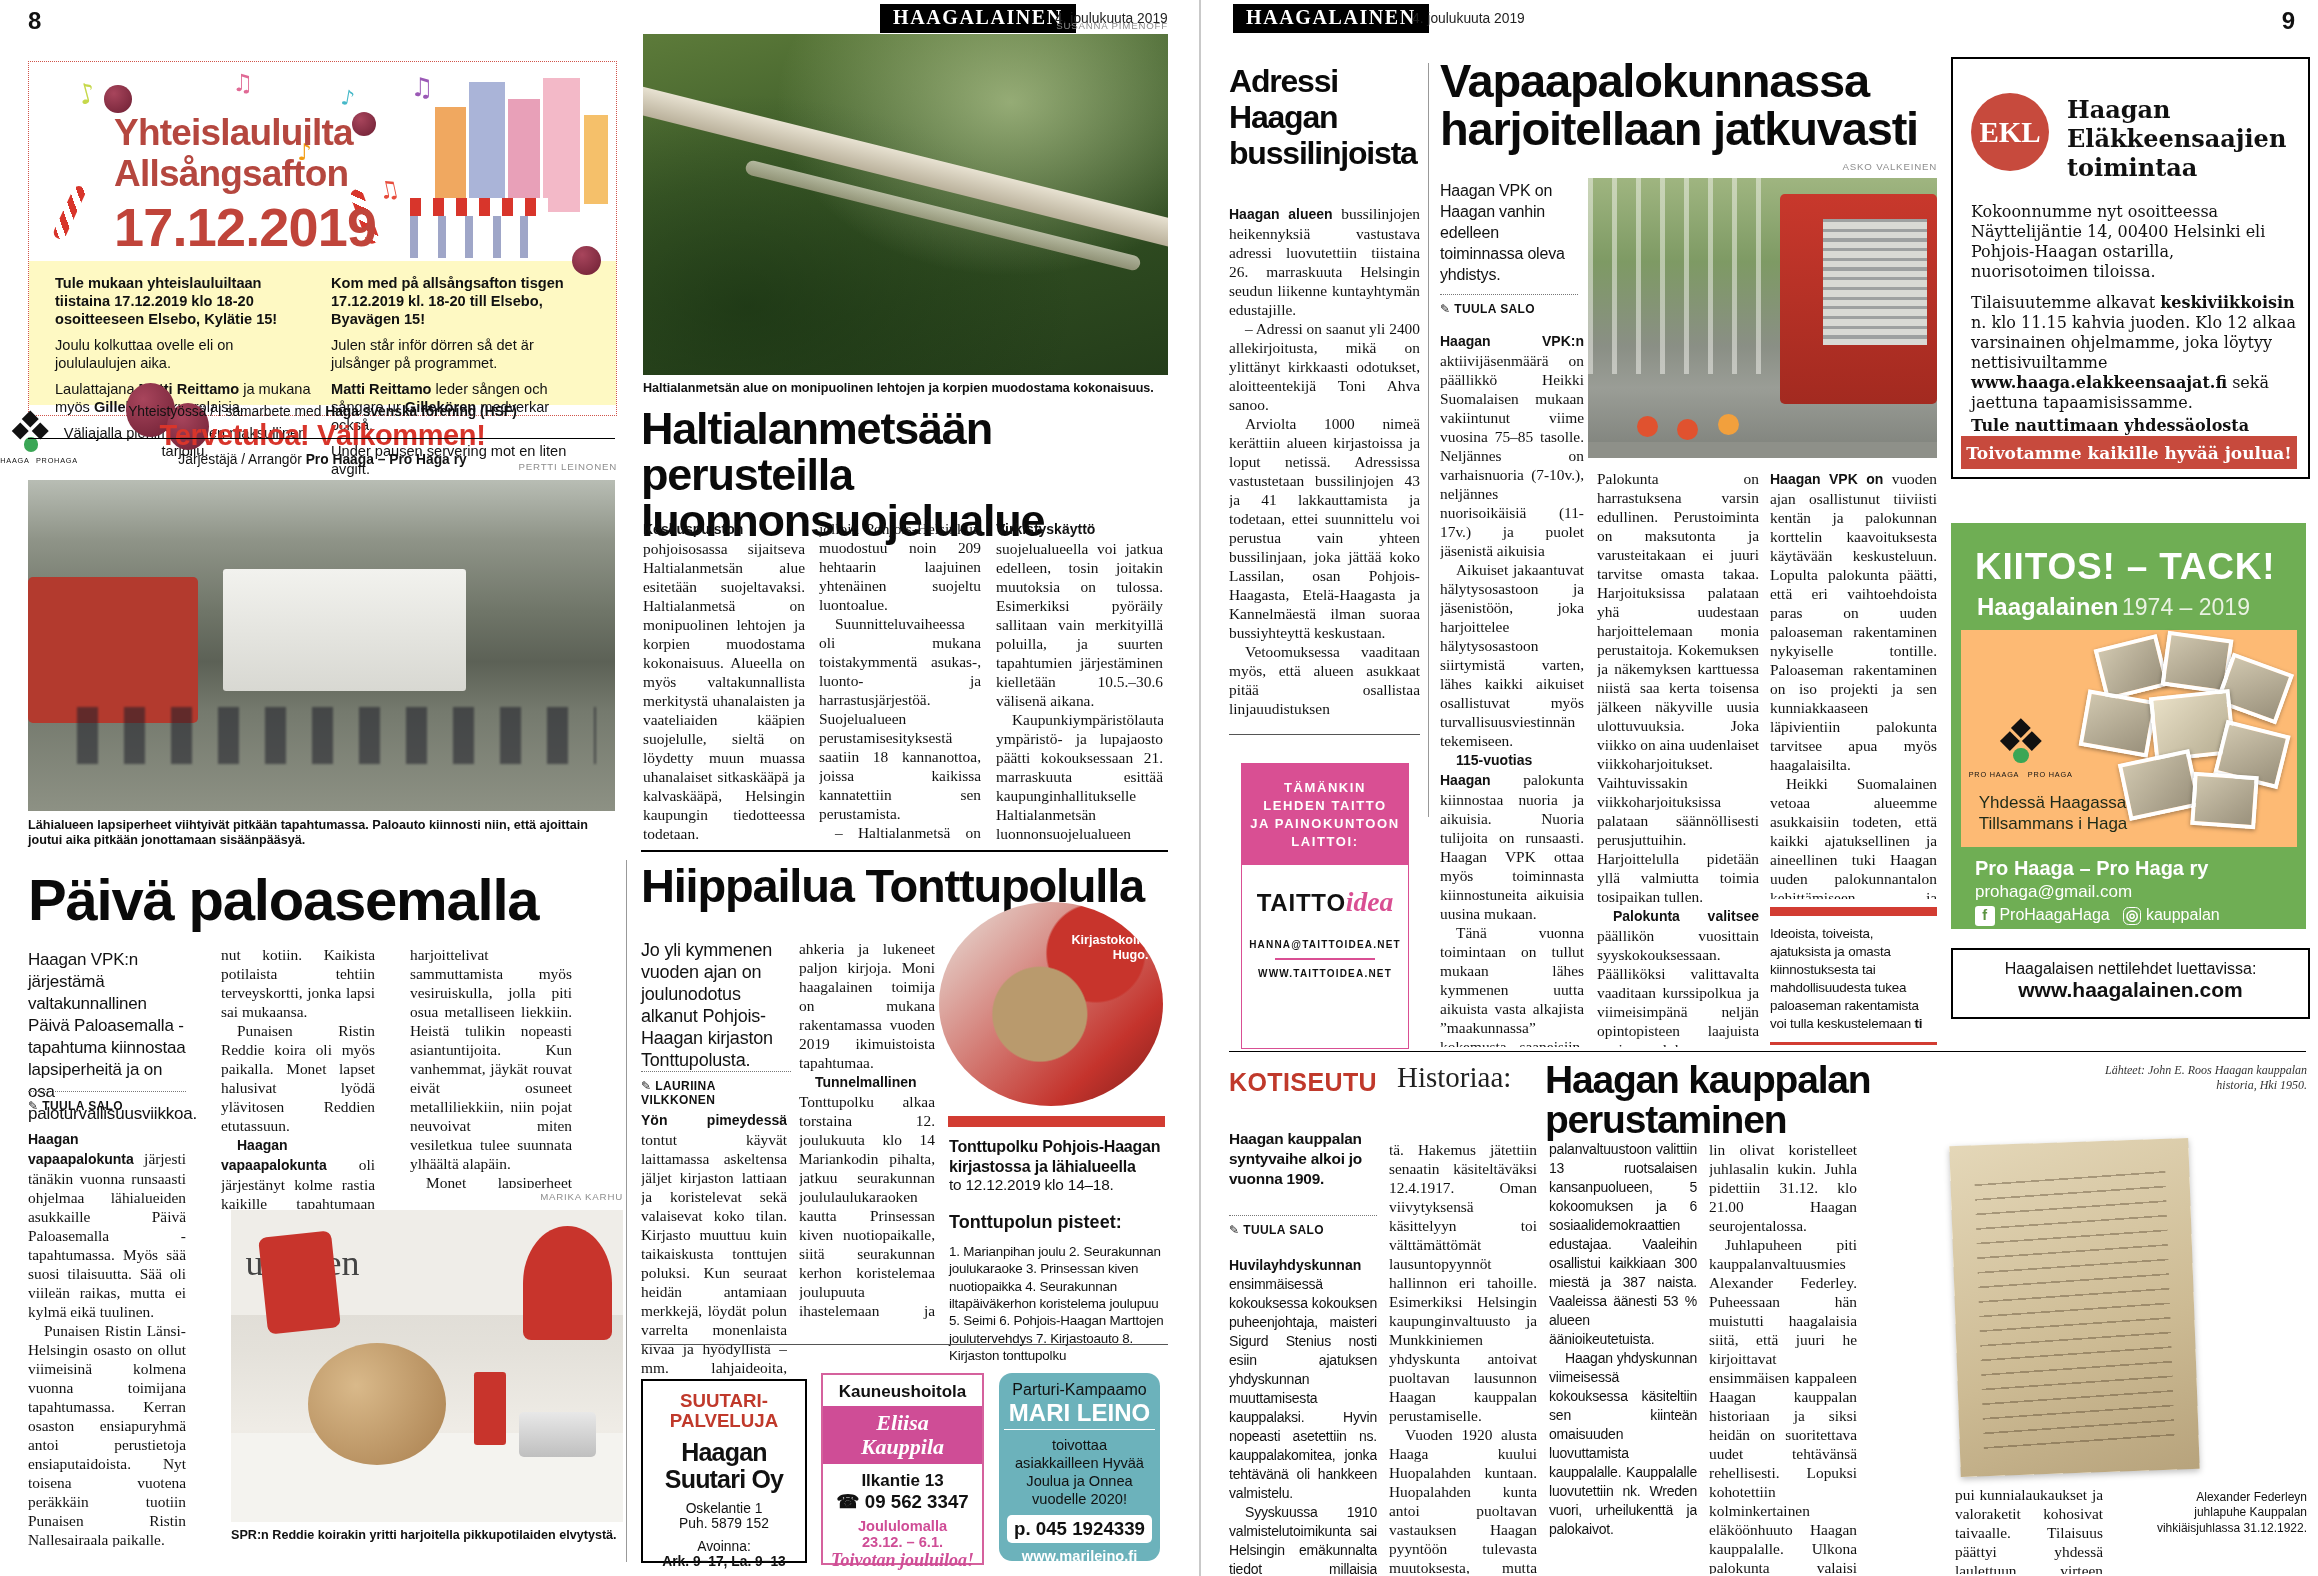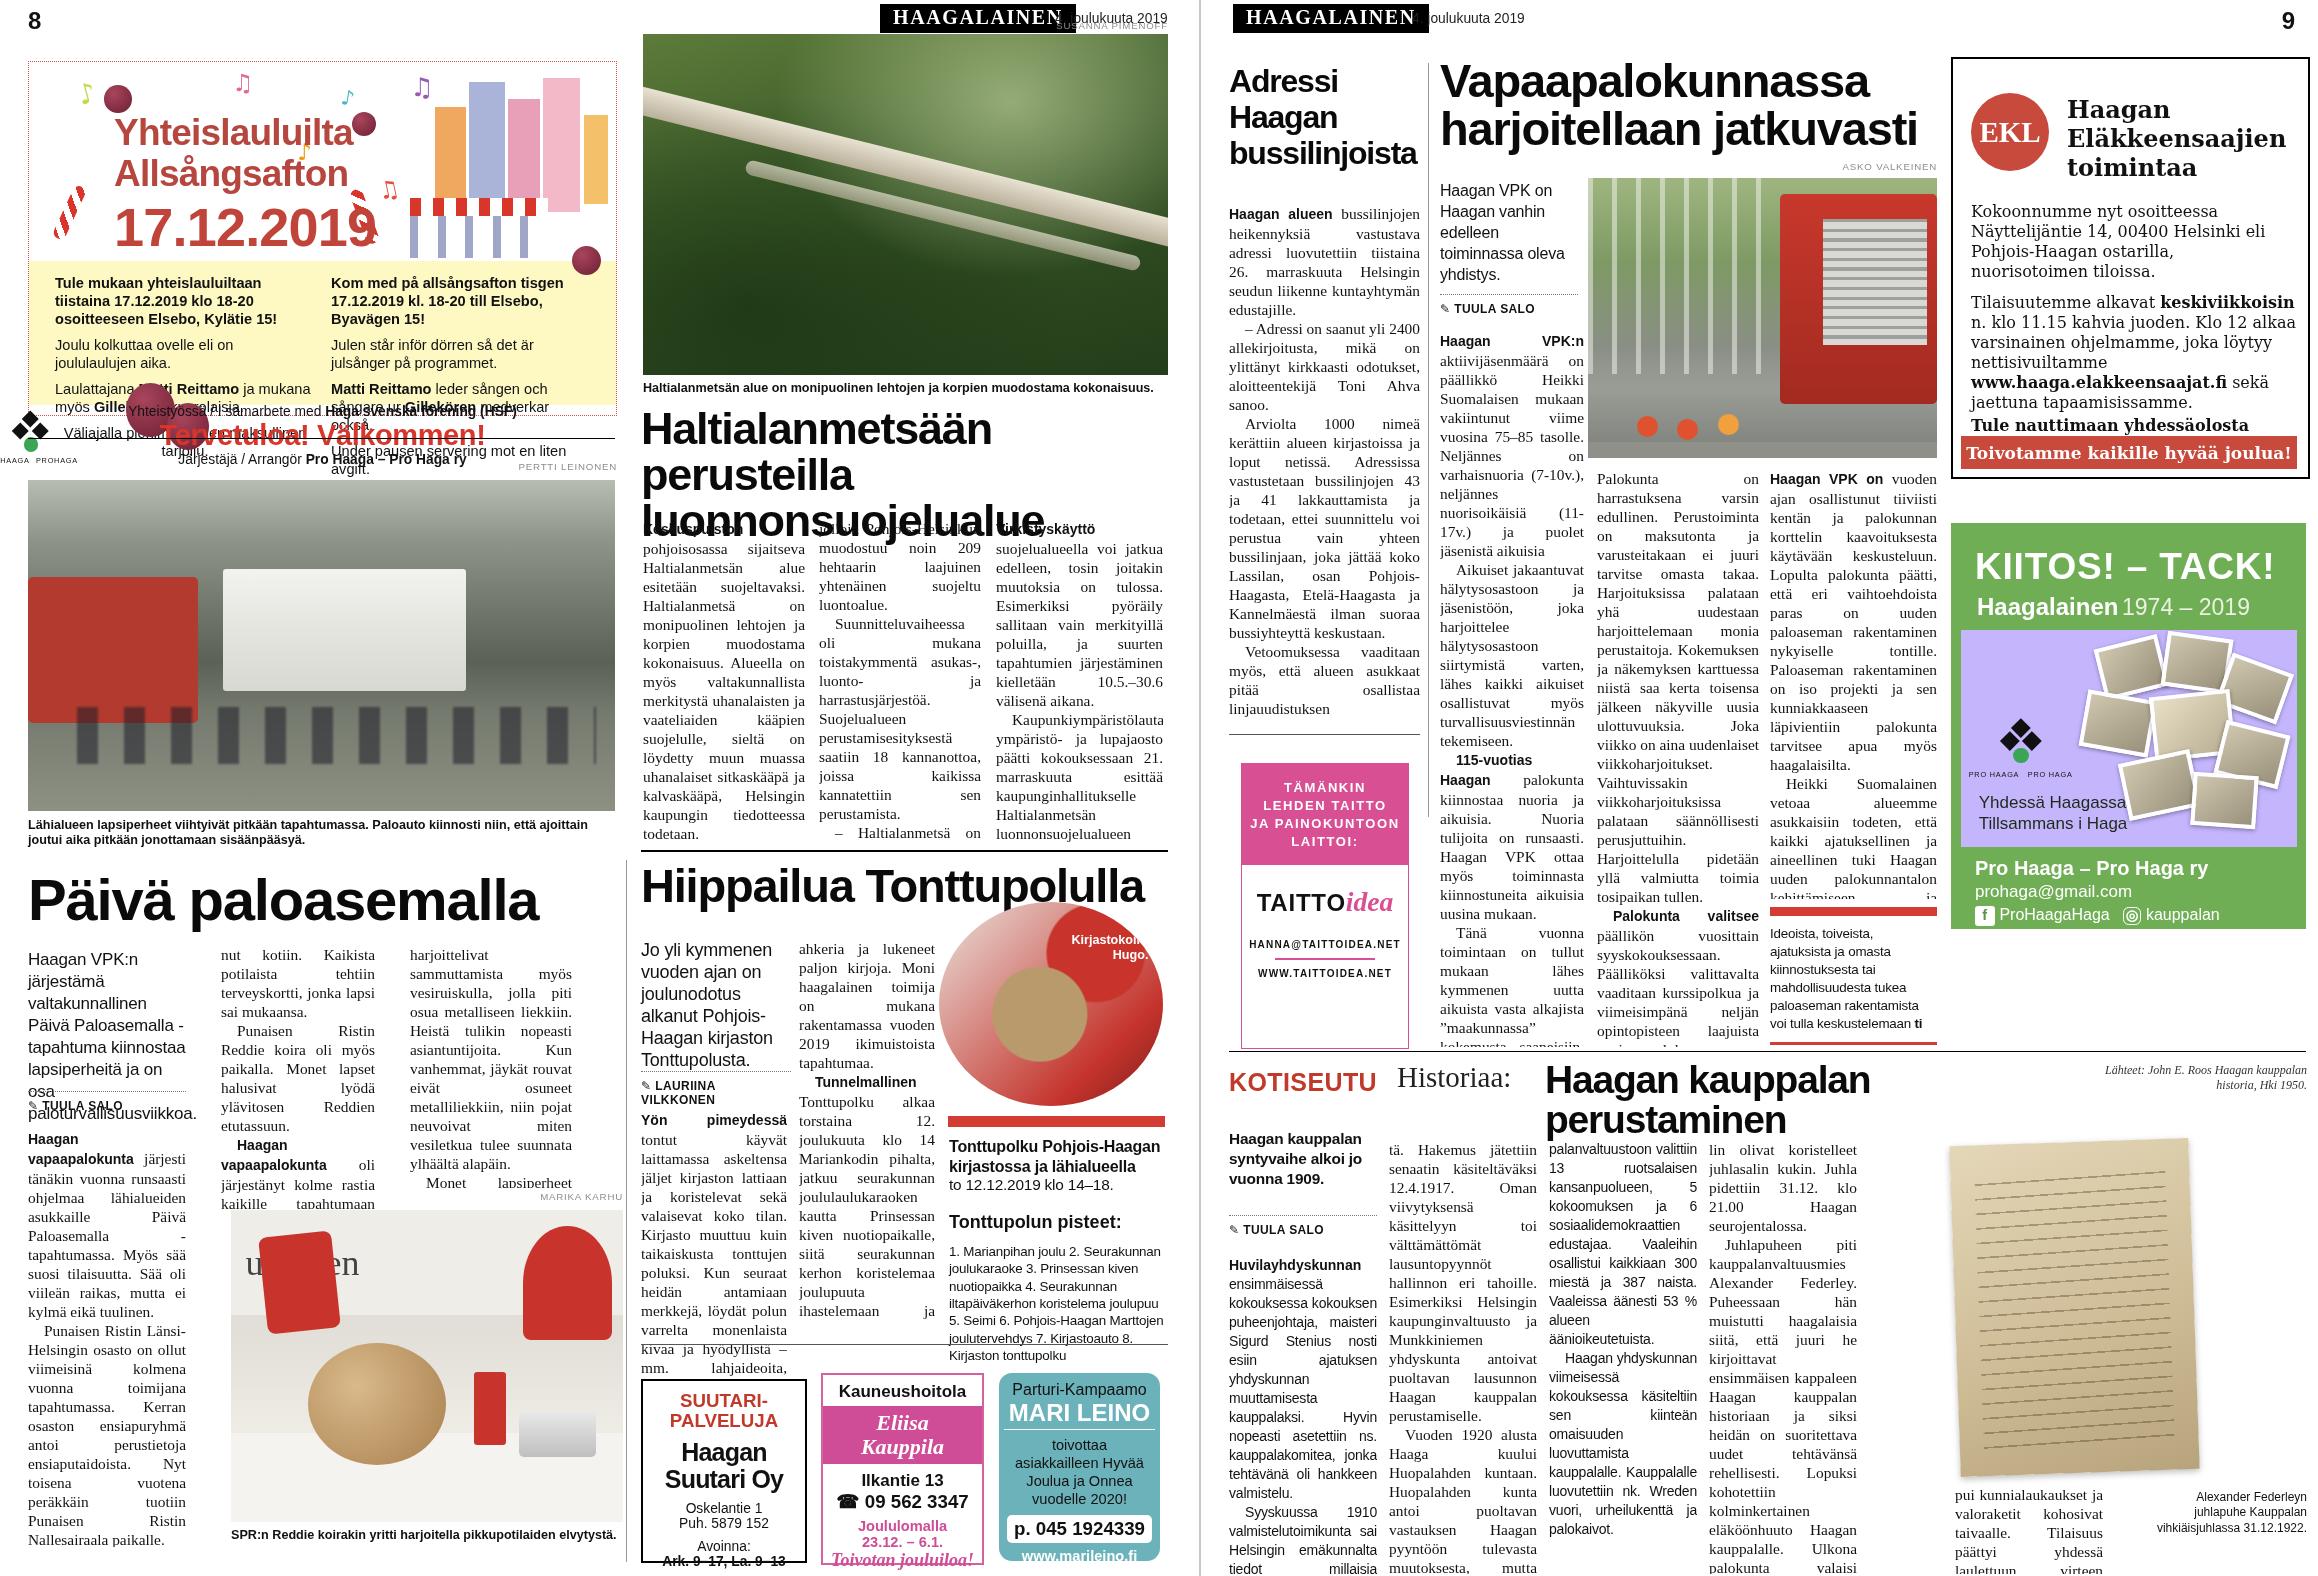--- a/index.html
+++ b/index.html
@@ -77,21 +77,21 @@
   .ekl-circle{border-radius:50%;background:#c74a3d;color:#fff;text-align:center;
               font-family:"Liberation Serif",serif;font-weight:bold;}
   .ekl-title{font-weight:bold;font-size:24px;line-height:29px;}
   .ekl-p{font-size:16px;line-height:20px;}
   .ekl-banner{background:#c74a3d;color:#fff;font-weight:bold;font-size:17px;text-align:center;}
   
   .kiitos{background:#6fae54;}
   .ki-title{color:#fff;font-weight:bold;font-size:37px;letter-spacing:0.8px;}
   .ki-sub b{font-size:24px;color:#fff;}
   .ki-sub span{font-size:23px;color:#eaf2e2;}
-  .ki-panel{background:#c4b5fd;}
+  .ki-panel{background:#fdba74;}
   .pol{position:absolute;background:linear-gradient(140deg,#cfc6ae,#9a917c);border:4.9px solid #fff;
        box-shadow:0 1.6px 4px rgba(0,0,0,0.35);}
   .ki-slogan{font-size:17px;color:#1d2a18;line-height:21px;}
   .ki-bottom{color:#fff;}
   .ki-org{font-weight:bold;font-size:20px;}
   .sicon{display:inline-block;width:19.5px;height:19.5px;background:#fff;color:#5a9440;border-radius:3.2px;
          text-align:center;font-weight:bold;font-size:14.6px;line-height:19.5px;margin-right:4.9px;}
   .sicon.round{border-radius:5.7px;background:transparent;border:1.6px solid #fff;color:#fff;width:16px;height:16px;line-height:15.4px;}
   
   .netbox{border:2.4px solid #000;text-align:center;}
@@ -399,20 +399,24 @@
     <div class="abs ki-bottom" style="left:24px;top:334px;">
       <div class="ki-org">Pro Haaga – Pro Haga ry</div>
       <div style="font-size:17px;margin-top:1.6px;">prohaga@gmail.com</div>
       <div style="font-size:16px;margin-top:4.9px;">
         <span class="sicon">f</span><span>ProHaagaHaga</span>
         &nbsp;&nbsp;<span class="sicon round">◎</span><span>kauppalan</span>
       </div>
     </div>
   </div>
 
+  <div class="abs netbox" style="left:1951px;top:948px;width:355px;height:67px;">
+    <div style="font-size:16px;margin-top:9.7px;">Haagalaisen nettilehdet luettavissa:</div>
+    <div style="font-size:21px;font-weight:bold;">www.haagalainen.com</div>
+  </div>
 
   <div class="abs hr" style="left:1229px;top:1051px;width:1077px;height:0.8px;"></div>
   <div class="abs kicker-red" style="left:1229px;top:1068px;">KOTISEUTU</div>
   <div class="abs kicker-it" style="left:1397px;top:1061px;">Historiaa:</div>
   <div class="abs headline" style="left:1545px;top:1060px;width:519px;font-size:39px;">Haagan kauppalan perustaminen</div>
   <div class="abs source" style="left:2077px;top:1063px;width:230px;">Lähteet: John E. Roos Haagan kauppalan historia, Hki 1950.</div>
   <div class="abs lede" style="left:1229px;top:1129px;width:150px;height:65px;font-size:15.4px;line-height:20px;font-weight:bold;">Haagan kauppalan syntyvaihe alkoi jo vuonna 1909.</div>
   <div class="abs byline" style="left:1229px;top:1215px;width:148px;"><span class="pen">✎ </span><span>TUULA SALO</span></div>
   <div class="abs bodycol sanscol" style="left:1229px;top:1256px;width:148px;height:318px;">
       <p><b class="lead">Huvilayhdyskunnan</b> ensimmäisessä kokouksessa kokouksen puheenjohtaja, maisteri Sigurd Stenius nosti esiin ajatuksen yhdyskunnan muuttamisesta kauppalaksi. Hyvin nopeasti asetettiin ns. kauppalakomitea, jonka tehtävänä oli hankkeen valmistelu.</p>

